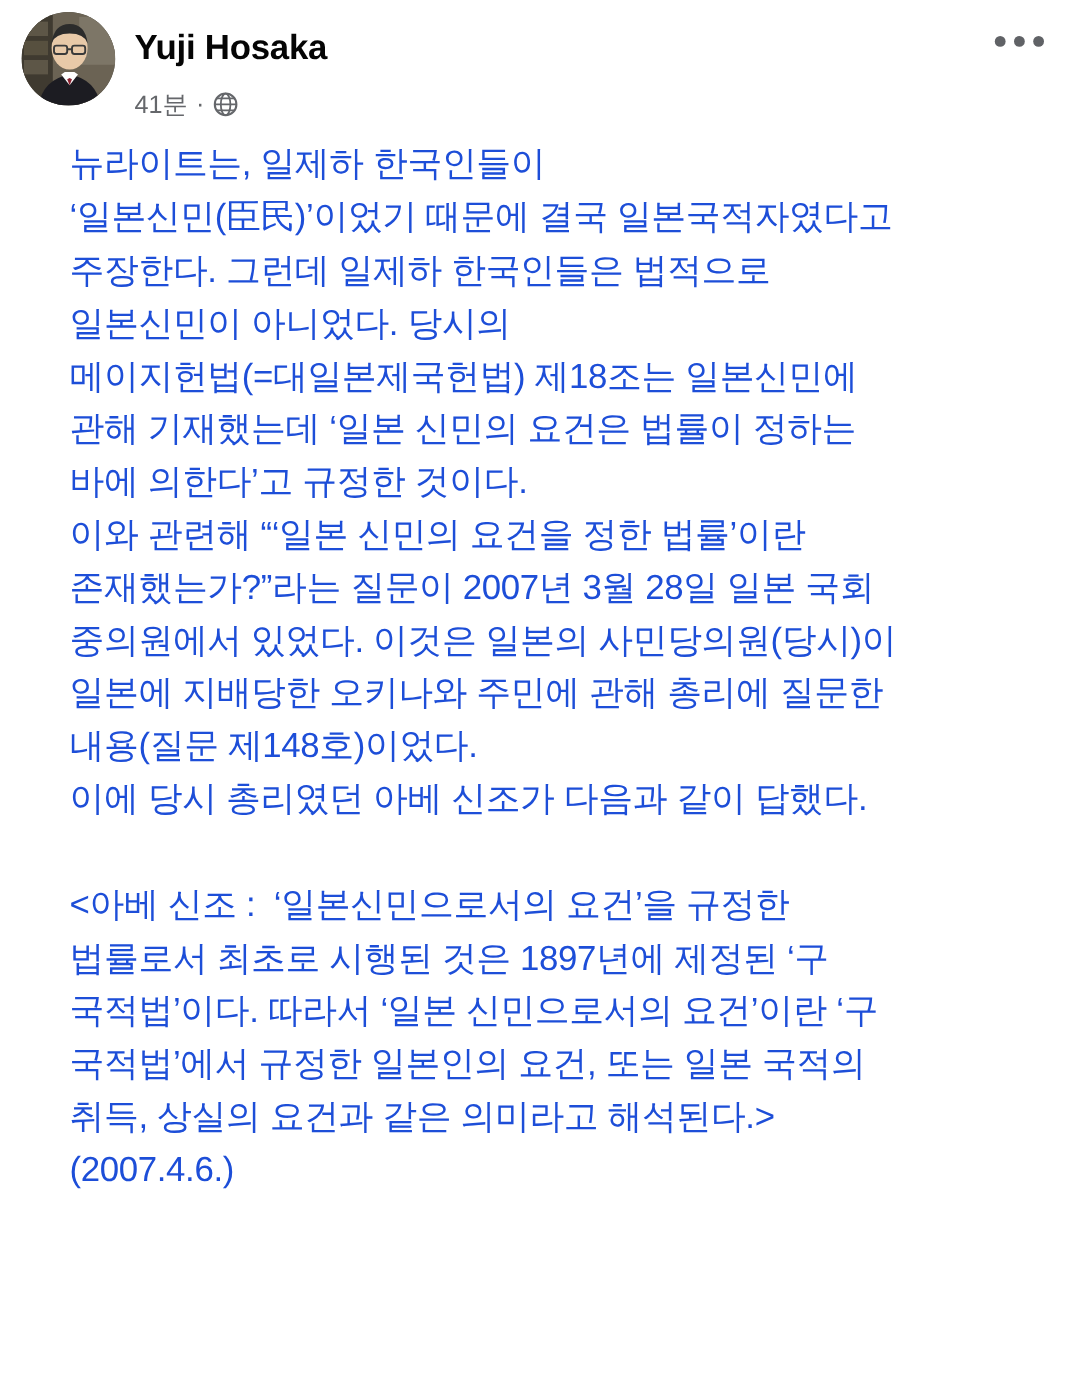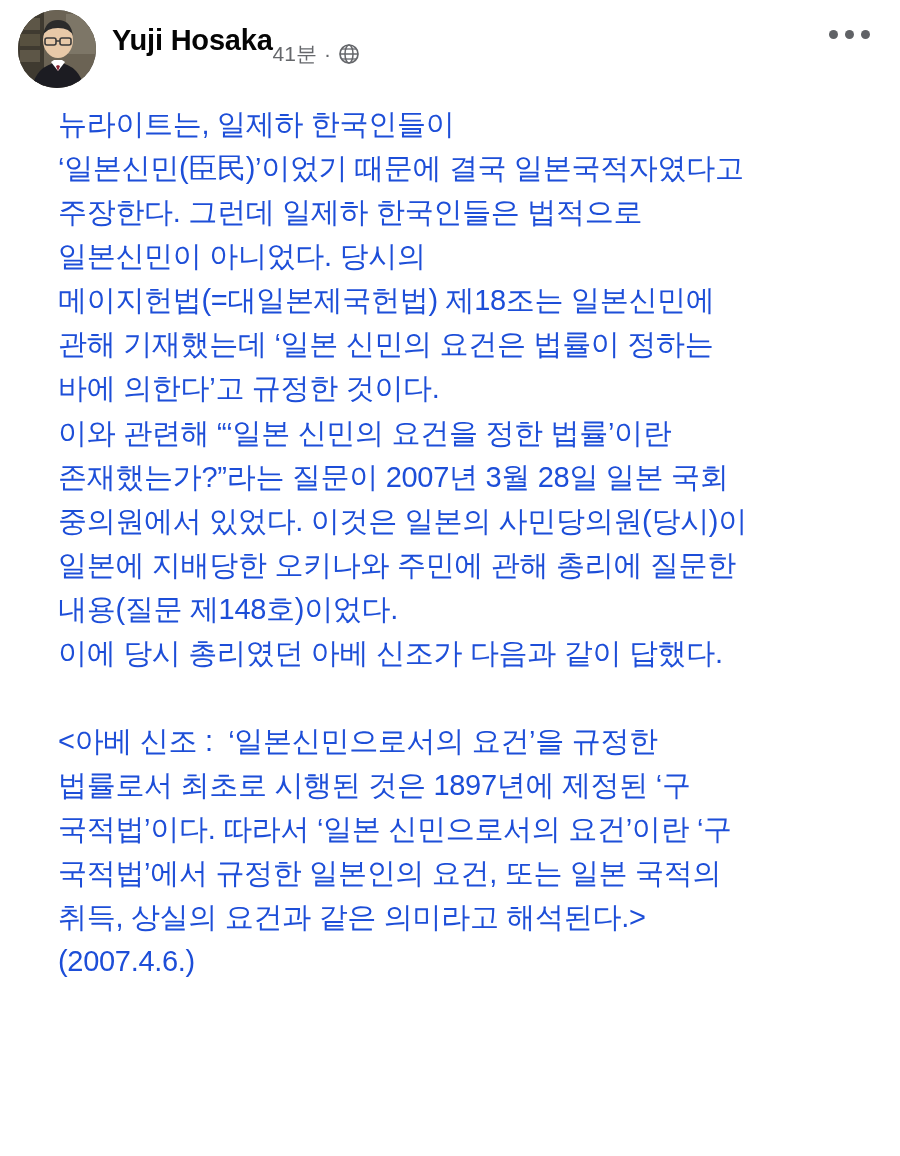--- a/index.html
+++ b/index.html
@@ -34,21 +34,21 @@
     border-radius: 50%;
     overflow: hidden;
     background: #4a4a42;
     position: relative;
   }
   .avatar svg { display: block; }
   .header-text {
     margin-left: 16px;
     padding-top: 14px;
     display: flex;
-    flex-direction: row;
+    flex-direction: column;
     justify-content: center;
   }
   .author-name {
     font-size: 29px;
     font-weight: bold;
     color: #050505;
     line-height: 1.15;
     letter-spacing: -0.2px;
   }
   .meta-row {

